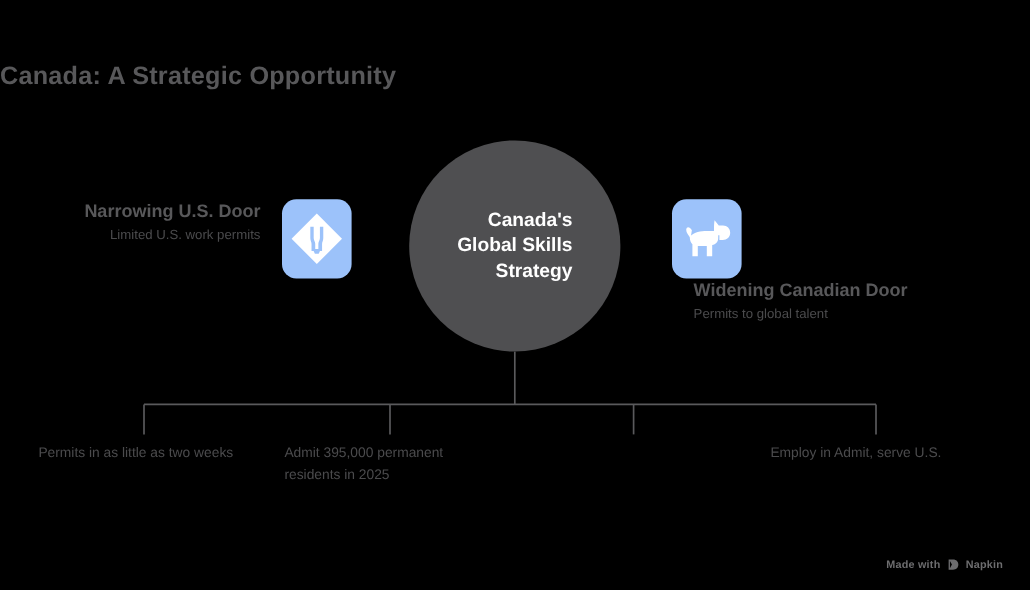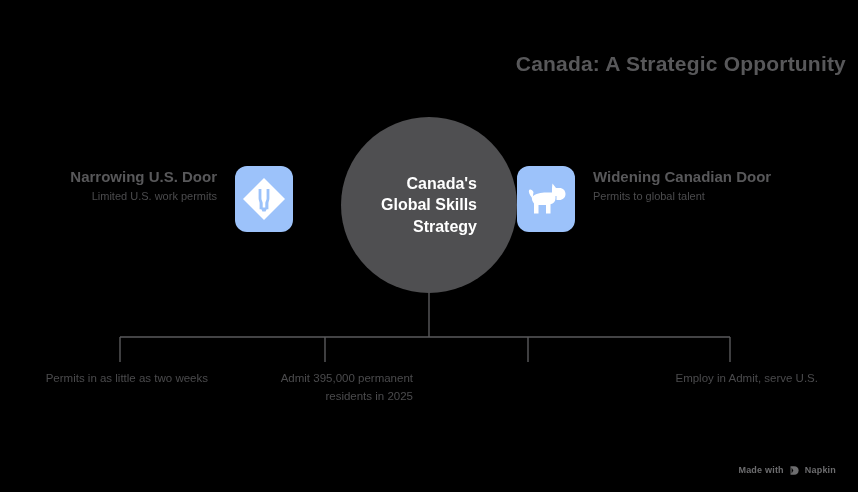--- a/index.html
+++ b/index.html
@@ -19,21 +19,21 @@
     height: 492px;
     background: #000000;
   }
 
   
   .title {
     position: absolute;
     left: 0;
     top: 52px;
     width: 846px;
-    text-align: right;
+    text-align: left;
     font-size: 21px;
     font-weight: bold;
     color: #58585a;
     letter-spacing: 0.2px;
   }
 
   
   .connectors {
     position: absolute;
     left: 0;
@@ -67,21 +67,21 @@
   }
 
   
   .branch {
     position: absolute;
     top: 166px;
     display: flex;
     align-items: flex-start;
   }
   .branch-left  { left: 62px; }
-  .branch-right { left: 517px; }
+  .branch-right { left: 560px; flex-direction: column; }
 
   .branch-text-left  { text-align: right; width: 155px; margin-right: 18px; }
   .branch-text-right { text-align: left;  width: 185px; margin-left: 18px; }
 
   .branch-title {
     font-size: 15px;
     font-weight: bold;
     color: #58585a;
     line-height: 1.45;
   }
@@ -102,21 +102,21 @@
     justify-content: center;
     flex: 0 0 auto;
   }
 
   
   .leaf {
     position: absolute;
     top: 370px;
     width: 176px;
     margin-left: -88px;
-    text-align: right;
+    text-align: left;
     font-size: 11.5px;
     color: #4b4b4d;
     line-height: 1.55;
   }
 
   
   .watermark {
     position: absolute;
     right: 22px;
     bottom: 16px;

